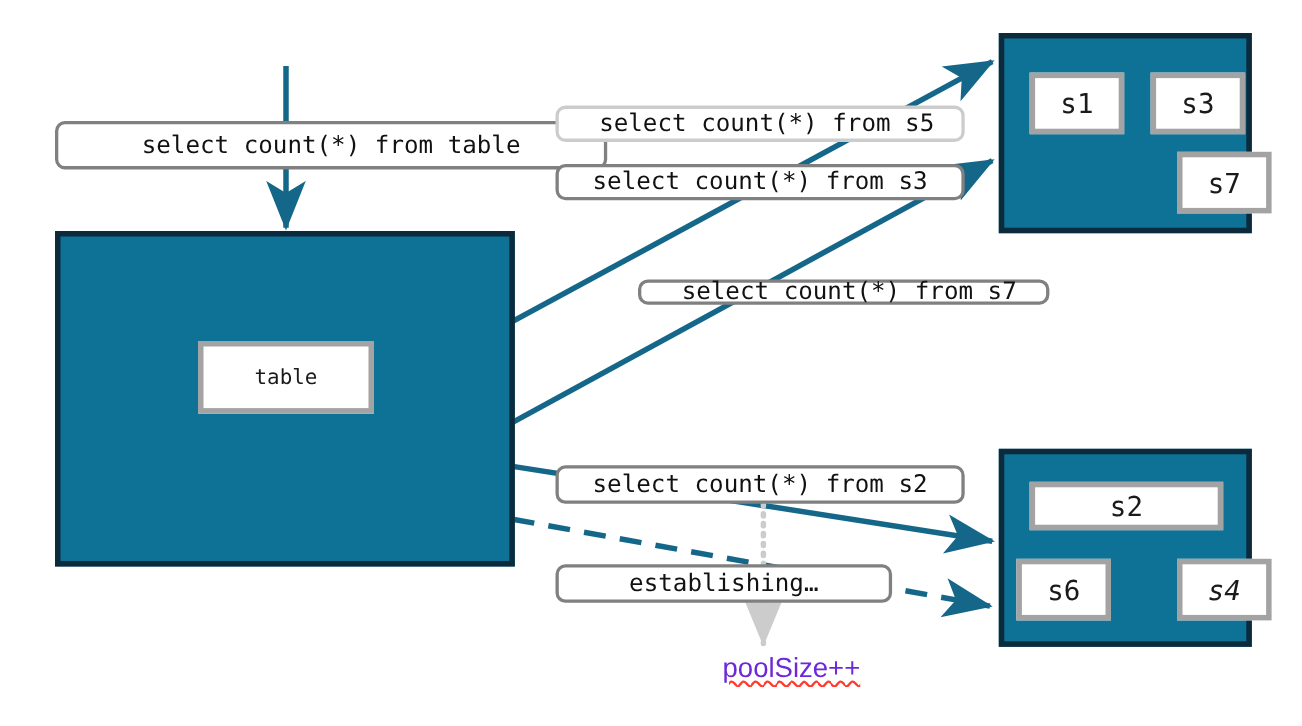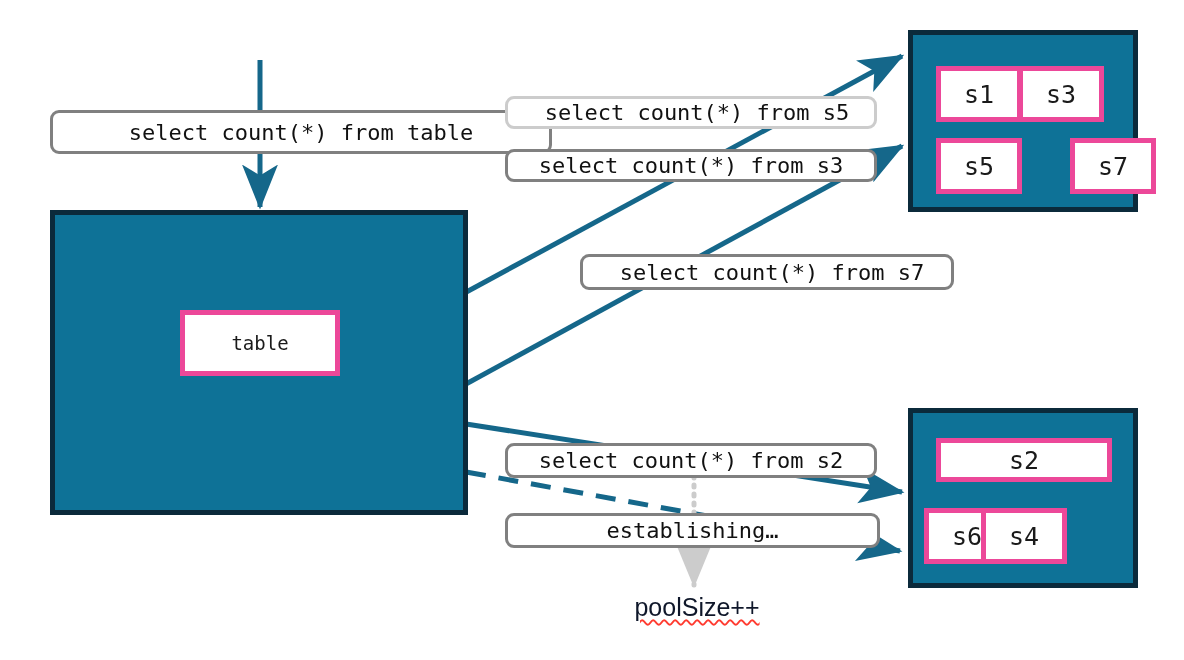--- a/index.html
+++ b/index.html
@@ -47,53 +47,53 @@
   #server-group-bottom {
     left: 908px;
     top: 408px;
     width: 230px;
     height: 180px;
   }
   
   .node {
     position: absolute;
     background: #ffffff;
-    border: 5px solid #ec4899;
+    border: 5px solid #a3a3a3;
     box-sizing: border-box;
     display: flex;
     align-items: center;
     justify-content: center;
     font-family: "DejaVu Sans Mono", "Liberation Mono", monospace;
     color: #1a1a1a;
   }
   #node-table {
     left: 180px;
     top: 310px;
     width: 160px;
     height: 66px;
     font-size: 19px;
   }
   .srv {
     width: 86px;
     height: 56px;
     font-size: 25px;
   }
   #node-s1 { left: 936px; top: 66px; }
-  #node-s3 { left: 1018px; top: 66px; }
+  #node-s3 { left: 1046px; top: 66px; }
   #node-s5 { left: 936px; top: 138px; }
   #node-s7 { left: 1070px; top: 138px; }
   #node-s2 {
     left: 936px;
     top: 438px;
     width: 176px;
     height: 44px;
     font-size: 25px;
   }
   #node-s6 { left: 924px; top: 508px; }
-  #node-s4 { left: 981px; top: 508px; }
+  #node-s4 { left: 1070px; top: 508px; font-style: italic; }
   
   .pill {
     position: absolute;
     background: #ffffff;
     border: 3px solid #808080;
     border-radius: 9px;
     box-sizing: border-box;
     display: flex;
     align-items: center;
     justify-content: center;
@@ -124,48 +124,48 @@
     top: 126px;
     width: 372px;
     height: 33px;
     z-index: 6;
     margin-top: 23px;
   }
   #pill-from-s7 {
     left: 580px;
     top: 254px;
     width: 374px;
-    height: 36px;
+    height: 23px;
     z-index: 5;
     padding-left: 10px;
   }
   #pill-from-s2 {
     left: 505px;
-    top: 443px;
+    top: 423px;
     width: 372px;
     height: 35px;
     z-index: 5;
   }
   #pill-establishing {
     left: 505px;
     top: 513px;
-    width: 375px;
+    width: 306px;
     height: 35px;
     z-index: 5;
   }
   
   #poolsize-label {
     position: absolute;
     left: 612px;
     top: 593px;
     width: 170px;
-    text-align: center;
+    text-align: right;
     font-family: "Liberation Sans", sans-serif;
     font-size: 25px;
-    color: #0f172a;
+    color: #6d28d9;
     white-space: nowrap;
     text-decoration: underline wavy #ff3b30;
     text-decoration-thickness: 1.5px;
     text-underline-offset: 3px;
   }
 </style>
 </head>
 <body>
 
 <div id="canvas">
@@ -194,21 +194,20 @@
   </svg>
 
   <div id="main-table-box" class="container-box">
   </div>
   <div id="node-table" class="node">table</div>
 
   <div id="server-group-top" class="container-box">
   </div>
   <div id="node-s1" class="node srv">s1</div>
   <div id="node-s3" class="node srv">s3</div>
-  <div id="node-s5" class="node srv">s5</div>
   <div id="node-s7" class="node srv">s7</div>
 
   <div id="server-group-bottom" class="container-box">
   </div>
   <div id="node-s2" class="node">s2</div>
   <div id="node-s6" class="node srv">s6</div>
   <div id="node-s4" class="node srv">s4</div>
 
   <div id="pill-from-table" class="pill">select count(*) from table</div>
 

